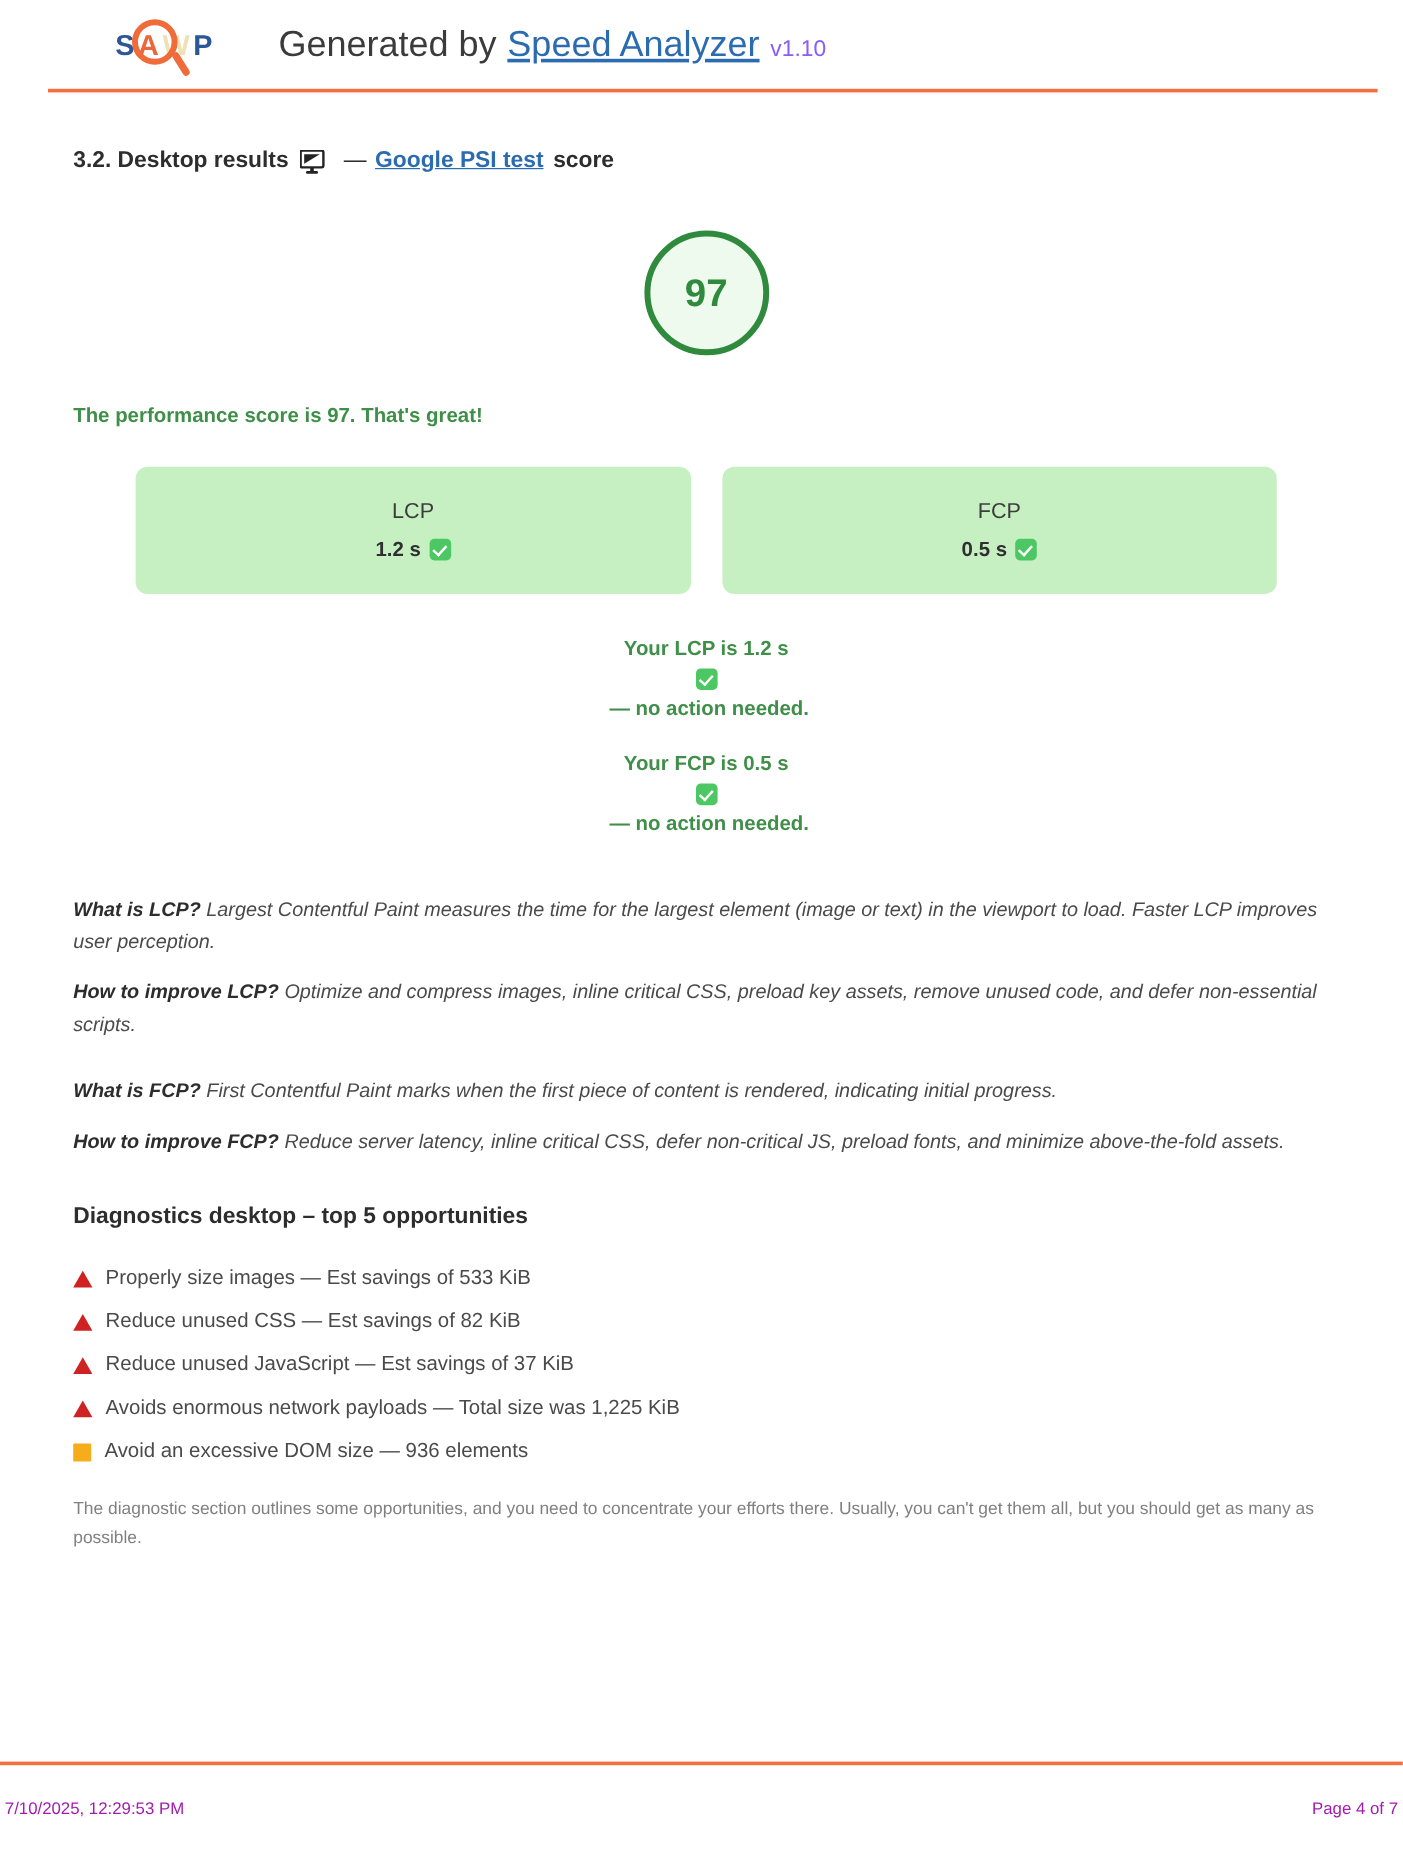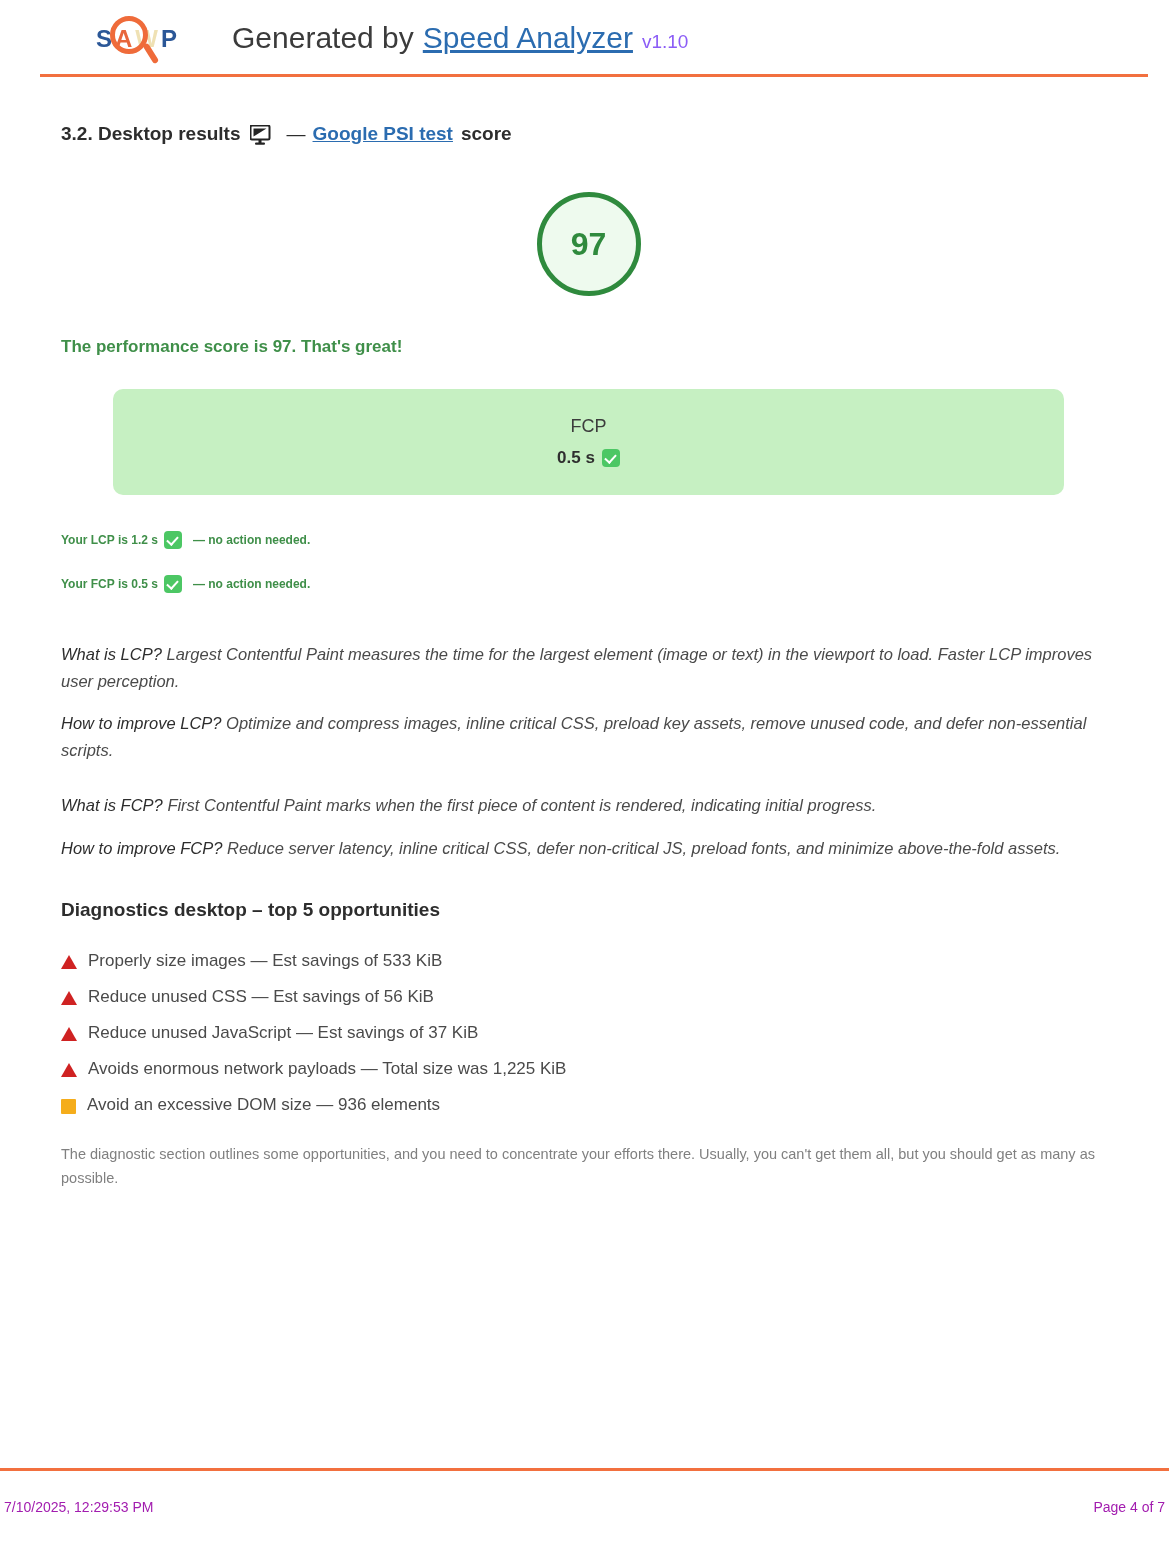--- a/index.html
+++ b/index.html
@@ -220,43 +220,44 @@
     left: 5px;
     top: 3px;
     width: 5px;
     height: 9px;
     border: solid #ffffff;
     border-width: 0 2px 2px 0;
     transform: rotate(42deg);
   }
 
   .status-line {
-    font-size: 12px;
+    font-size: 17px;
     font-weight: bold;
     color: #3f8f49;
     display: flex;
     align-items: center;
     gap: 6px;
+    flex-direction: column;
   }
   .status-line.first { margin-top: 36px; }
   .status-line.second { margin-top: 26px; }
   .status-line .tail { margin-left: 5px; }
 
   
   .explain-block { margin-top: 48px; }
   .explain-p {
     font-size: 16.5px;
     font-style: italic;
     color: #4a4a4a;
     line-height: 1.62;
     margin: 0 0 16px 0;
     max-width: 1052px;
   }
   .explain-p.gap { margin-top: 28px; }
-  .explain-p b { font-weight: normal; color: #2d2d2d; }
+  .explain-p b { font-weight: bold; color: #2d2d2d; }
 
   
   .diag-title {
     margin-top: 38px;
     font-size: 19px;
     font-weight: bold;
     color: #2d2d2d;
   }
   .diag-list {
     list-style: none;
@@ -367,20 +368,27 @@
 
   <div class="score-wrap">
     <div class="score-circle">
       <span class="score-value">97</span>
     </div>
   </div>
 
   <div class="verdict">The performance score is 97. That's great!</div>
 
   <div class="cards-row">
+    <div class="metric-card">
+      <div class="metric-label">LCP</div>
+      <div class="metric-value-row">
+        <span>1.2 s</span>
+        <span class="check-badge"></span>
+      </div>
+    </div>
     <div class="metric-card">
       <div class="metric-label">FCP</div>
       <div class="metric-value-row">
         <span>0.5 s</span>
         <span class="check-badge"></span>
       </div>
     </div>
   </div>
 
   <div class="status-line first">
@@ -416,21 +424,21 @@
 
   <h3 class="diag-title">Diagnostics desktop – top 5 opportunities</h3>
 
   <ul class="diag-list">
     <li class="diag-item">
       <span class="marker triangle"></span>
       <span>Properly size images — Est savings of 533 KiB</span>
     </li>
     <li class="diag-item">
       <span class="marker triangle"></span>
-      <span>Reduce unused CSS — Est savings of 56 KiB</span>
+      <span>Reduce unused CSS — Est savings of 82 KiB</span>
     </li>
     <li class="diag-item">
       <span class="marker triangle"></span>
       <span>Reduce unused JavaScript — Est savings of 37 KiB</span>
     </li>
     <li class="diag-item">
       <span class="marker triangle"></span>
       <span>Avoids enormous network payloads — Total size was 1,225 KiB</span>
     </li>
     <li class="diag-item">

